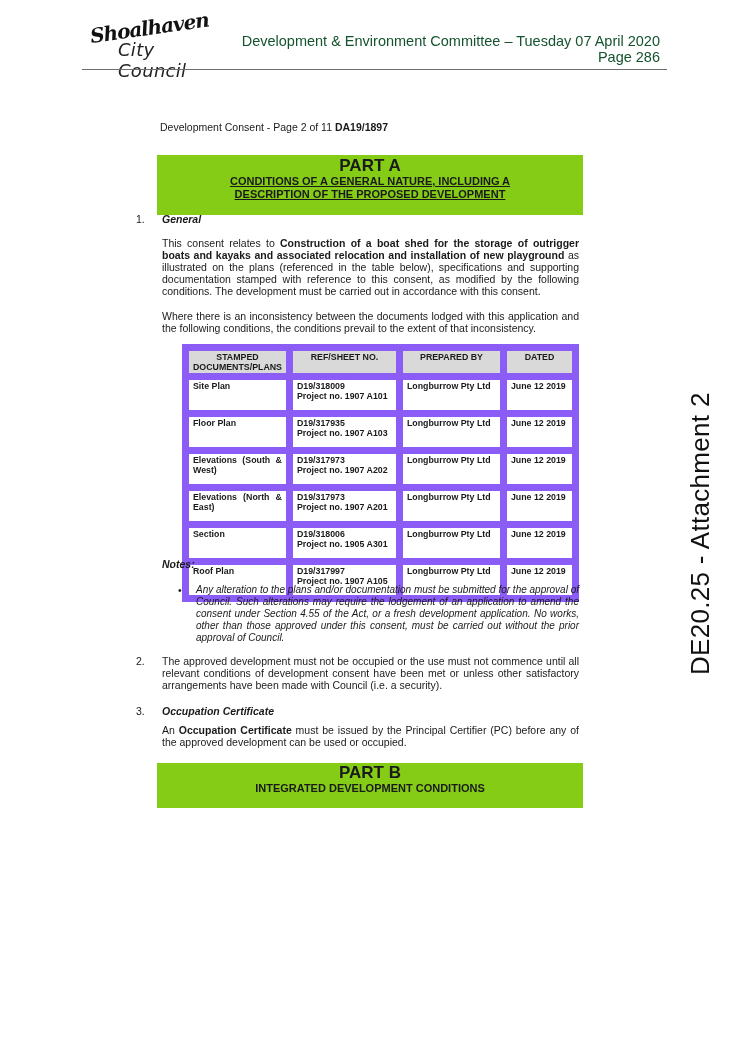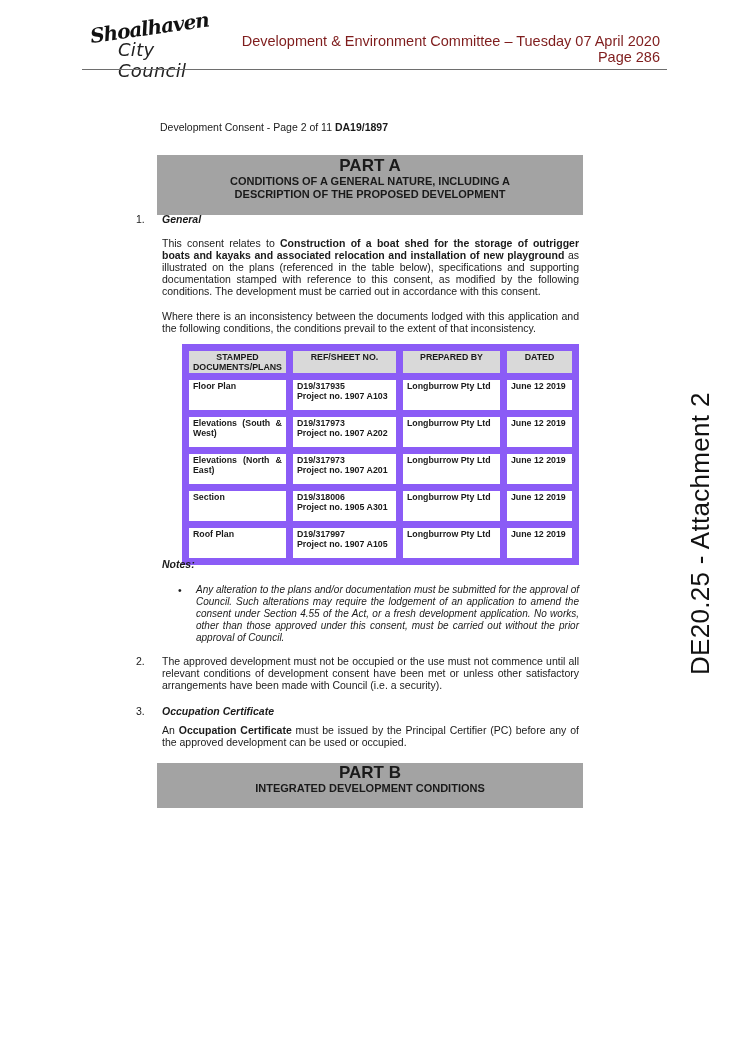--- a/index.html
+++ b/index.html
@@ -1,25 +1,25 @@
 <!DOCTYPE html>
 <html><head>
 <meta charset="utf-8">
 <style>
   html, body { margin:0; padding:0; background:#ffffff; }
   body { width:749px; height:1059px; position:relative; overflow:hidden; font-family:"Liberation Sans", sans-serif; color:#1a1a1a; }
   .logo { position:absolute; left:92px; top:24px; width:130px; height:40px; }
   .logo .script { position:absolute; left:0; top:0; font-family:"DejaVu Serif", serif; font-style:italic; font-weight:bold; font-size:20px; letter-spacing:-1px; transform:rotate(-8deg); transform-origin:left bottom; color:#111; }
   .logo .city { position:absolute; left:26px; top:15px; font-family:"DejaVu Sans", sans-serif; font-style:italic; font-size:18px; color:#222; letter-spacing:0.3px; }
-  .hdr-title { position:absolute; right:89px; top:33px; font-size:14.5px; text-align:right; line-height:16px; color:#7f1d1d; }
+  .hdr-title { position:absolute; right:89px; top:33px; font-size:14.5px; text-align:right; line-height:16px; color:#14532d; }
   .hdr-rule { position:absolute; left:82px; top:69px; width:585px; height:1px; background:#6e6e6e; }
   .side-label { position:absolute; left:685px; top:675px; transform:rotate(-90deg); transform-origin:left top; font-size:26px; color:#111; white-space:nowrap; letter-spacing:0.3px; }
   .pgref { position:absolute; left:160px; top:121px; font-size:10.5px; }
   .pgref b { font-weight:bold; }
-  .partbox { position:absolute; left:157px; width:426px; background:#a3a3a3; text-align:center; }
+  .partbox { position:absolute; left:157px; width:426px; background:#84cc16; text-align:center; }
   .partbox .big { font-size:17px; font-weight:bold; line-height:18px; }
   .partbox .sub { font-size:11px; font-weight:bold; line-height:13px; }
   .num { position:absolute; left:136px; font-size:10.5px; }
   .heading { position:absolute; left:162px; font-size:10.5px; font-weight:bold; font-style:italic; }
   .para { position:absolute; left:162px; width:417px; font-size:10.5px; line-height:12px; text-align:justify; }
   .para b { font-weight:bold; }
   table.plans { position:absolute; left:182px; top:344px; width:397px; border-collapse:collapse; font-size:8.8px; font-weight:bold; }
   table.plans th, table.plans td { border:7px solid #8b5cf6; vertical-align:top; padding:1px 4px; line-height:10px; }
   table.plans th { background:#d9d9d9; text-align:center; font-weight:bold; }
   table.plans td { height:28px; }
@@ -42,21 +42,21 @@
 <div class="hdr-rule"></div>
 
 <div class="side-label">DE20.25 - Attachment 2</div>
 
 <div class="pgref">
   <span>Development Consent - Page 2 of 11 </span><b>DA19/1897</b>
 </div>
 
 <div class="partbox" style="top:155px;height:58px;padding-top:2px;">
   <div class="big">PART A</div>
-  <div class="sub" style="padding:0 36px;">CONDITIONS OF A GENERAL NATURE, INCLUDING A DESCRIPTION OF THE PROPOSED DEVELOPMENT</div>
+  <div class="sub" style="padding:0 36px;text-decoration:underline;">CONDITIONS OF A GENERAL NATURE, INCLUDING A DESCRIPTION OF THE PROPOSED DEVELOPMENT</div>
 </div>
 
 <div class="num" style="top:213px;">1.</div>
 <div class="heading" style="top:213px;">General</div>
 <div class="para" style="top:237px;">
   <span>This consent relates to </span><b>Construction of a boat shed for the storage of outrigger boats and kayaks and associated relocation and installation of new playground</b><span>  as illustrated on the plans (referenced in the table below), specifications and supporting documentation stamped with reference to this consent, as modified by the following conditions. The development must be carried out in accordance with this consent.</span>
 </div>
 <div class="para" style="top:310px;">Where there is an inconsistency between the documents lodged with this application and the following conditions, the conditions prevail to the extent of that inconsistency.</div>
 
 <table class="plans">
@@ -68,20 +68,29 @@
     </colgroup>
   <thead>
     <tr>
       <th>STAMPED DOCUMENTS/PLANS</th>
       <th>REF/SHEET NO.</th>
       <th>PREPARED BY</th>
       <th>DATED</th>
     </tr>
   </thead>
   <tbody>
+    <tr>
+      <td class="doc">Site Plan</td>
+      <td>
+          <div>D19/318009</div>
+          <div>Project no. 1907 A101</div>
+        </td>
+      <td>Longburrow Pty Ltd</td>
+      <td>June 12 2019</td>
+    </tr>
     <tr>
       <td class="doc">Floor Plan</td>
       <td>
           <div>D19/317935</div>
           <div>Project no. 1907 A103</div>
         </td>
       <td>Longburrow Pty Ltd</td>
       <td>June 12 2019</td>
     </tr>
     <tr>

